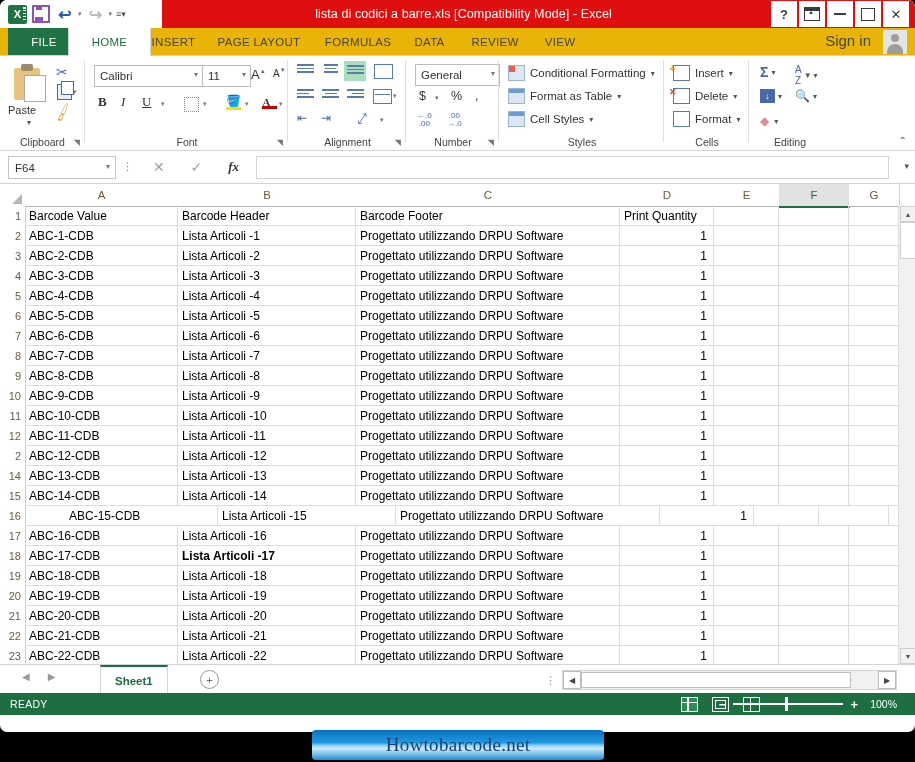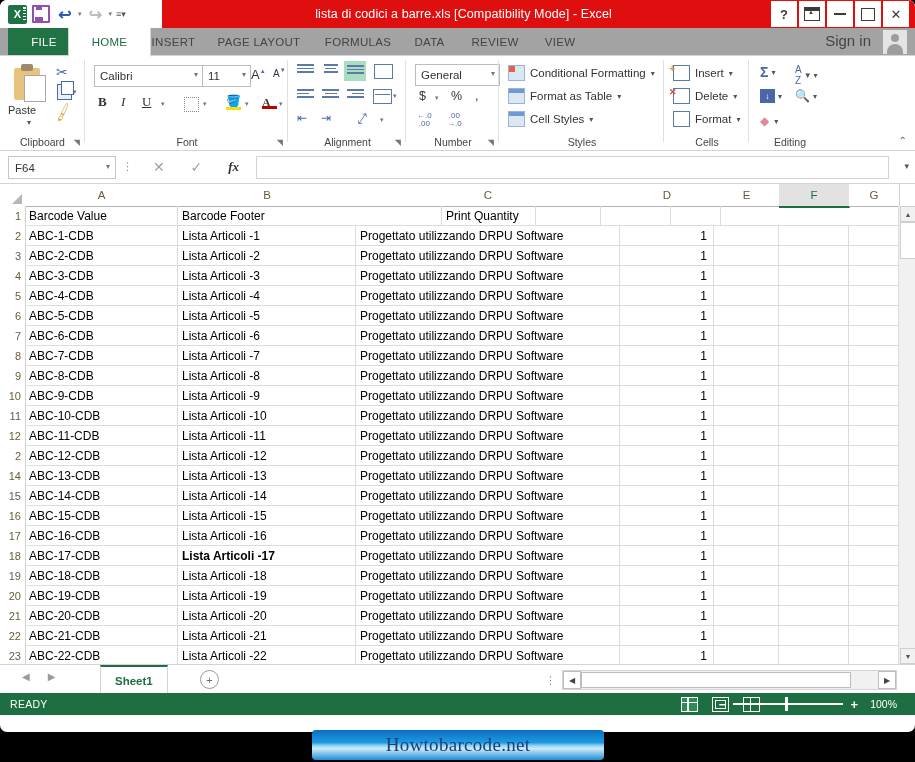--- a/index.html
+++ b/index.html
@@ -35,21 +35,21 @@
   .wb{width:26px;height:26px;display:flex;align-items:center;justify-content:center;
       font-size:13px;color:#3b3b3b;background:#fff;}
   .wb.q{font-weight:bold;}
   .ribbonbtn{position:relative;width:14px;height:12px;border:1.6px solid #3b3b3b;}
   .ribbonbtn::before{content:"";position:absolute;left:0;top:0;right:0;height:3px;background:#3b3b3b;}
   .ribbonbtn::after{content:"▲";position:absolute;left:3px;top:1px;font-size:6px;color:#3b3b3b;line-height:1;}
   .minib{width:12px;height:1.6px;background:#3b3b3b;}
   .maxb{width:12px;height:11px;border:1.6px solid #3b3b3b;}
 
   
-  .tabrow{position:relative;height:27px;background:#a3a3a3;border-bottom:1px solid #d4d4d4;}
+  .tabrow{position:relative;height:27px;background:#eab308;border-bottom:1px solid #d4d4d4;}
   .tab{position:absolute;top:0;height:27px;display:flex;align-items:center;justify-content:center;
        font-size:11.5px;color:#444;letter-spacing:.3px;padding:0 10px;}
   .tab.file{background:#217346;color:#fff;font-size:11.5px;}
   .tab.active{color:#1d6f42;background:#fff;border:1px solid #d4d4d4;border-bottom:1px solid #fff;
               border-top:none;z-index:3;height:28px;}
   .signin{position:absolute;right:44px;top:4px;font-size:15px;color:#444;}
   .avatar{position:absolute;right:8px;top:2px;width:24px;height:24px;background:#e4e4e4;}
   .avatar::before{content:"";position:absolute;left:8px;top:4px;width:8px;height:8px;border-radius:50%;background:#9d9d9d;}
   .avatar::after{content:"";position:absolute;left:4px;top:14px;width:16px;height:10px;border-radius:8px 8px 0 0;background:#9d9d9d;}
 
@@ -484,20 +484,21 @@
           <div class="rh">18</div>
           <div class="rh">19</div>
           <div class="rh">20</div>
           <div class="rh">21</div>
           <div class="rh">22</div>
           <div class="rh">23</div>
         </div>
       <div class="cells" id="gridcells">
           <div class="row">
             <div class="cell" style="width: 153px; min-width: 153px;">Barcode Value</div>
+            <div class="cell" style="width: 178px; min-width: 178px;">Barcode Header</div>
             <div class="cell" style="width: 264px; min-width: 264px;">Barcode Footer</div>
             <div class="cell" style="width: 94px; min-width: 94px;">Print Quantity</div>
             <div class="cell blank" style="width: 65px; min-width: 65px;"></div>
             <div class="cell blank" style="width: 70px; min-width: 70px;"></div>
             <div class="cell blank" style="width: 50px; min-width: 50px;"></div>
           </div>
           <div class="row">
             <div class="cell" style="width: 153px; min-width: 153px;">ABC-1-CDB</div>
             <div class="cell" style="width: 178px; min-width: 178px;">Lista Articoli -1</div>
             <div class="cell" style="width: 264px; min-width: 264px;">Progettato utilizzando DRPU Software</div>
@@ -617,21 +618,21 @@
           <div class="row">
             <div class="cell" style="width: 153px; min-width: 153px;">ABC-14-CDB</div>
             <div class="cell" style="width: 178px; min-width: 178px;">Lista Articoli -14</div>
             <div class="cell" style="width: 264px; min-width: 264px;">Progettato utilizzando DRPU Software</div>
             <div class="cell num" style="width: 94px; min-width: 94px;">1</div>
             <div class="cell blank" style="width: 65px; min-width: 65px;"></div>
             <div class="cell blank" style="width: 70px; min-width: 70px;"></div>
             <div class="cell blank" style="width: 50px; min-width: 50px;"></div>
           </div>
           <div class="row">
-            <div class="cell" style="width: 153px; min-width: 153px;">ABC-15-CDB</div>
+            <div class="cell" style="width: 153px; min-width: 153px; margin-left: 40px;">ABC-15-CDB</div>
             <div class="cell" style="width: 178px; min-width: 178px;">Lista Articoli -15</div>
             <div class="cell" style="width: 264px; min-width: 264px;">Progettato utilizzando DRPU Software</div>
             <div class="cell num" style="width: 94px; min-width: 94px;">1</div>
             <div class="cell blank" style="width: 65px; min-width: 65px;"></div>
             <div class="cell blank" style="width: 70px; min-width: 70px;"></div>
             <div class="cell blank" style="width: 50px; min-width: 50px;"></div>
           </div>
           <div class="row">
             <div class="cell" style="width: 153px; min-width: 153px;">ABC-16-CDB</div>
             <div class="cell" style="width: 178px; min-width: 178px;">Lista Articoli -16</div>

